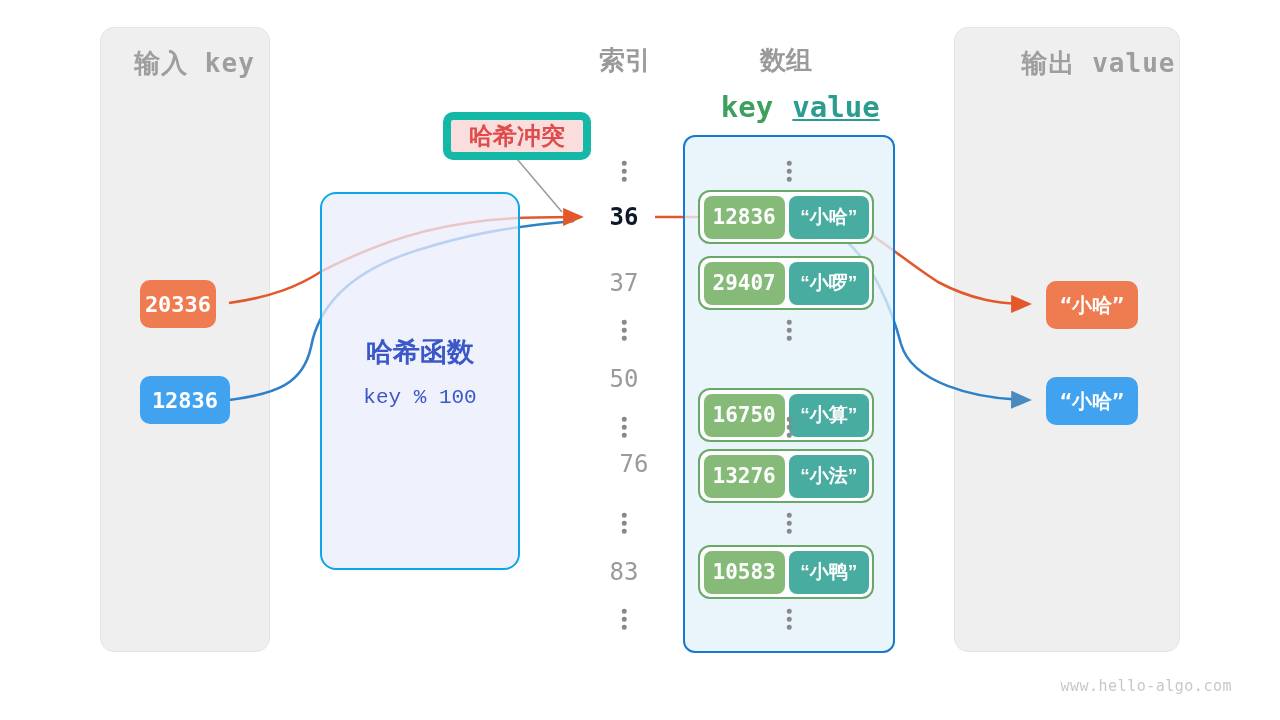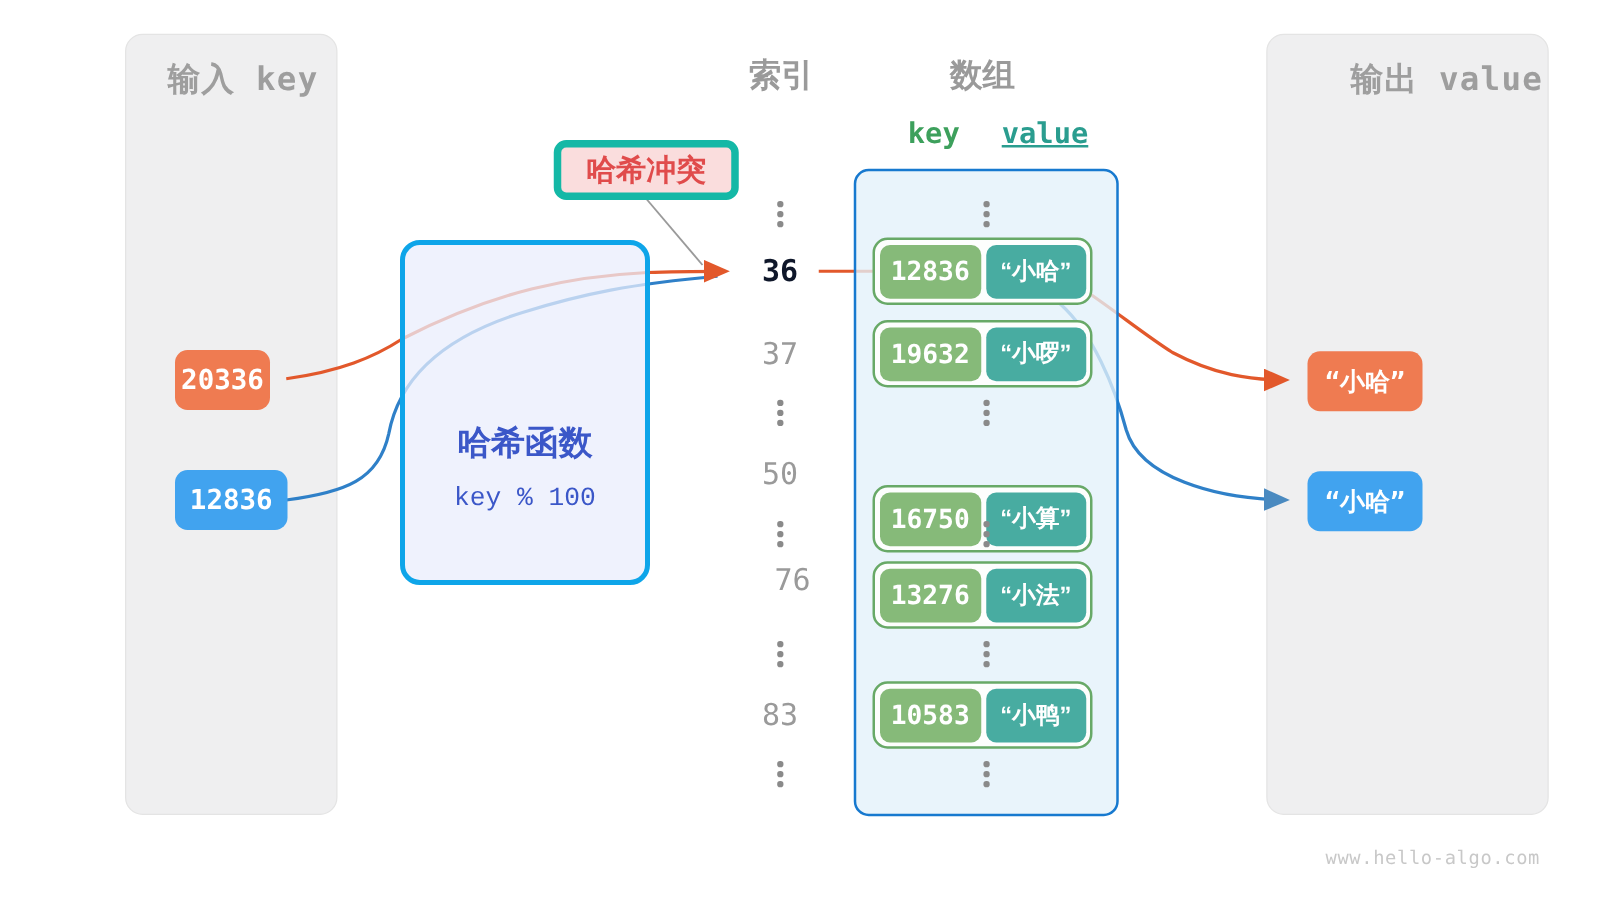--- a/index.html
+++ b/index.html
@@ -14,51 +14,51 @@
     background:#efeff0; border:1px solid #e4e4e4; border-radius:14px;
     z-index:1; text-align:center;
   }
   .panel-title {
     margin-top:18px; font-size:26px; font-weight:bold; color:#9e9e9e;
     font-family:"DejaVu Sans Mono","Liberation Sans",sans-serif;
     letter-spacing:1px;
     margin-left:19px;
   }
   #input-panel { left:100px; width:170px; }
-  #output-panel { left:1013px; width:226px;padding-left:44px; }
+  #output-panel { left:954px; width:226px;padding-left:44px; }
 
   svg.wires { position:absolute; left:0; top:0; z-index:2; pointer-events:none; }
 
   .hash-box {
-    position:absolute; left:320px; top:192px; width:200px; height:276px;
-    background:rgba(233,237,252,0.75); border:4px solid #0ea5e9;
+    position:absolute; left:320px; top:192px; width:200px; height:378px;
+    background:rgba(233,237,252,0.75); border:2px solid #0ea5e9;
     border-radius:16px; z-index:3; text-align:center;
   }
   .hash-title {
     margin-top:140px; font-size:27px; font-weight:600; color:var(--hash-blue);
   }
   .hash-formula {
     margin-top:16px; font-size:21px; font-weight:500; color:var(--hash-blue);
     font-family:Liberation Mono, monospace;
   }
 
   .collision-badge {
     position:absolute; left:443px; top:112px; width:148px; height:48px;
-    background:#fadddd; border:6px solid #14b8a6; border-radius:10px;
+    background:#fadddd; border:8px solid #14b8a6; border-radius:10px;
     z-index:4; display:flex; align-items:center; justify-content:center;
     font-size:24px; font-weight:bold; color:var(--collision-red);
   }
 
   .col-header {
     position:absolute; transform:translate(-50%,-50%); z-index:4;
     font-size:26px; font-weight:bold; color:#9a9a9a; white-space:nowrap;
   }
   .kv-header {
     position:absolute; transform:translate(-50%,-50%); z-index:4;
-    font-size:23px; font-weight:600; white-space:nowrap;
+    font-size:29px; font-weight:600; white-space:nowrap;
     font-family:"DejaVu Sans Mono","Liberation Mono",monospace;
     text-align:right;
   }
   #key-header { color:var(--key-header-green); }
   #value-header { color:var(--value-header-teal);text-decoration:underline; }
 
   .array-container {
     position:absolute; left:683px; top:135px; width:212px; height:518px;
     background:rgba(227,241,250,0.78); border:2.5px solid var(--container-border);
     border-radius:12px; z-index:3;
@@ -190,21 +190,21 @@
       <div class="dots dots-abs" style="left: 789px; top: 171px;">
         <i></i>
         <i></i>
         <i></i>
       </div>
       <div class="kv-pair" style="left: 698px; top: 190px;">
         <div class="pair-key">12836</div>
         <div class="pair-value">“小哈”</div>
       </div>
       <div class="kv-pair" style="left: 698px; top: 256px;">
-        <div class="pair-key">19632</div>
+        <div class="pair-key">29407</div>
         <div class="pair-value">“小啰”</div>
       </div>
       <div class="dots dots-abs" style="left: 789px; top: 330px;">
         <i></i>
         <i></i>
         <i></i>
       </div>
       <div class="kv-pair" style="left: 698px; top: 352px; margin-top: 36px;">
         <div class="pair-key">16750</div>
         <div class="pair-value">“小算”</div>

